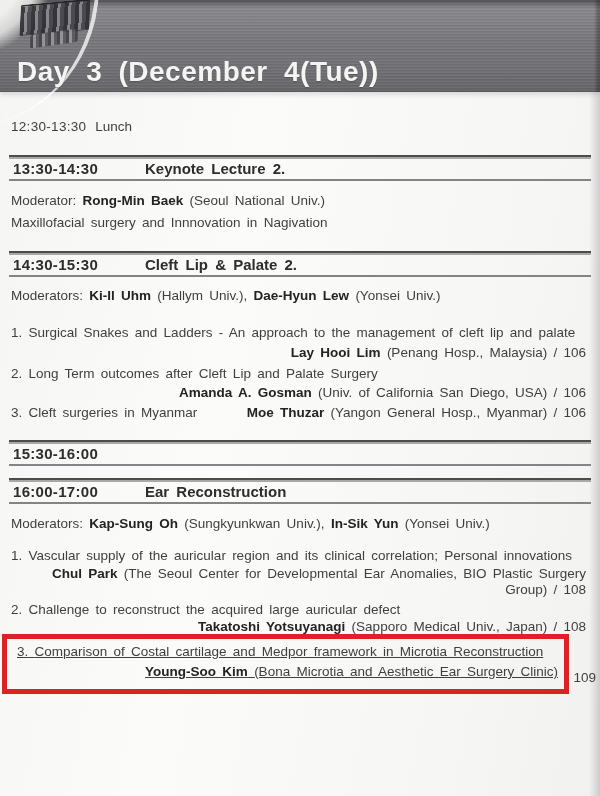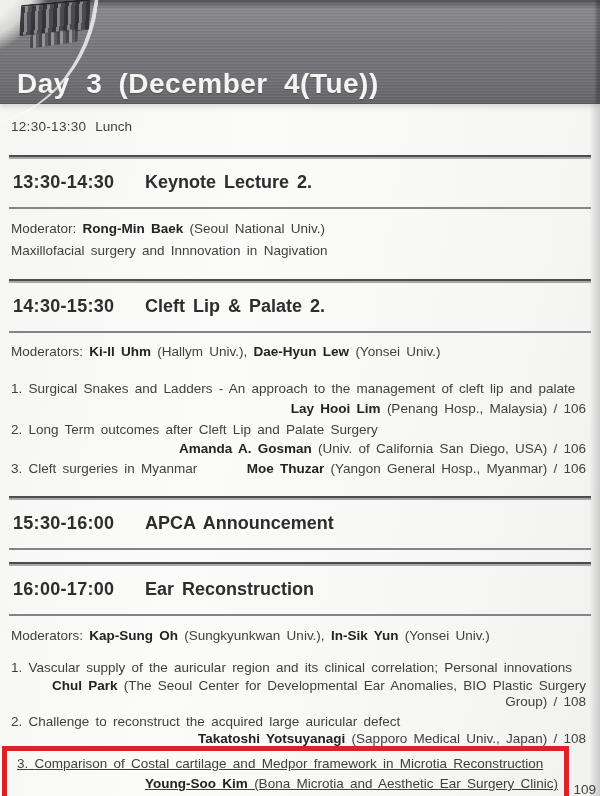--- a/index.html
+++ b/index.html
@@ -3,21 +3,21 @@
 <meta charset="utf-8">
 <style>
   html,body{margin:0;padding:0;background:#e9e9e7;}
   .page{
     position:relative;width:600px;height:796px;overflow:hidden;
     background:linear-gradient(100deg,#f5f5f3 0%,#fbfbfa 38%,#f6f6f4 78%,#f1f1ef 100%);
     font-family:"Liberation Sans","DejaVu Sans",sans-serif;color:#3f3f3f;
   }
   
   .band{
-    position:absolute;top:0;left:0;right:0;height:104px;
+    position:absolute;top:0;left:0;right:0;height:92px;
     background:linear-gradient(180deg,#55555a 0%,#8a8a8e 9%,#7a7a7e 40%,#707074 78%,#666669 100%);
     box-shadow:0 3px 5px rgba(0,0,0,.12), inset -4px 0 3px rgba(0,0,0,.28);
   }
   .band::after{
     content:"";position:absolute;inset:0;
     background:repeating-linear-gradient(180deg,rgba(255,255,255,.05) 0 1px,rgba(0,0,0,.05) 1px 2px,rgba(255,255,255,0) 2px 3px);
   }
   .band h1{
     position:absolute;left:17px;bottom:4px;margin:0;z-index:3;
     font-size:28px;font-weight:700;color:#f4f4f3;letter-spacing:.5px;word-spacing:8px;
@@ -49,24 +49,24 @@
     position:absolute;top:92px;right:0;width:11px;height:704px;z-index:4;
     background:linear-gradient(90deg,rgba(95,95,100,0),rgba(95,95,100,.26));
   }
   
   .content{position:absolute;top:92px;left:9px;right:9px;z-index:2;}
   .row{font-size:13.5px;line-height:16px;word-spacing:2.5px;color:#3f3f3f;padding-left:2px;}
   .row .bold, .bold{font-weight:700;color:#232323;}
   .time{display:inline-block;min-width:78px;letter-spacing:.3px;}
   .lunch{margin-top:27px;}
   .session-header{
-    margin-top:20px;height:54px;box-sizing:border-box;position:relative;
+    margin-top:20px;height:26px;box-sizing:border-box;position:relative;
     display:flex;align-items:center;gap:22px;padding-left:4px;
     border-top:2px solid #4c4c4c;border-bottom:2px solid #848488;
-    font-size:18px;font-weight:700;color:#2d2d2d;word-spacing:3px;
+    font-size:15px;font-weight:700;color:#2d2d2d;word-spacing:3px;
   }
   .session-header::before{
     content:"";position:absolute;top:0;left:0;right:0;height:2px;background:#a8a8a8;
   }
   .session-header .time{min-width:110px;font-weight:700;}
   .spk{text-align:right;padding-right:5px;}
   .split{display:flex;justify-content:space-between;padding-right:5px;}
   
   .m12{margin-top:12px;} .m22{margin-top:6px;} .m6{margin-top:6px;}
   .m21{margin-top:21px;} .m11{margin-top:11px;} .m4{margin-top:4px;}
@@ -148,21 +148,20 @@
       </span>
       <span>
         <span class="bold">Moe Thuzar</span>
         <span>(Yangon General Hosp., Myanmar)</span>
         <span>/ 106</span>
       </span>
     </div>
 
     <div class="session-header m19">
       <span class="time">15:30-16:00</span>
-      <span>APCA Announcement</span>
     </div>
 
     <div class="session-header m12" style="margin-top:12px;">
       <span class="time">16:00-17:00</span>
       <span>Ear Reconstruction</span>
     </div>
     <div class="row m12">
       <span>Moderators:</span>
       <span class="bold">Kap-Sung Oh</span>
       <span>(Sungkyunkwan Univ.),</span>

